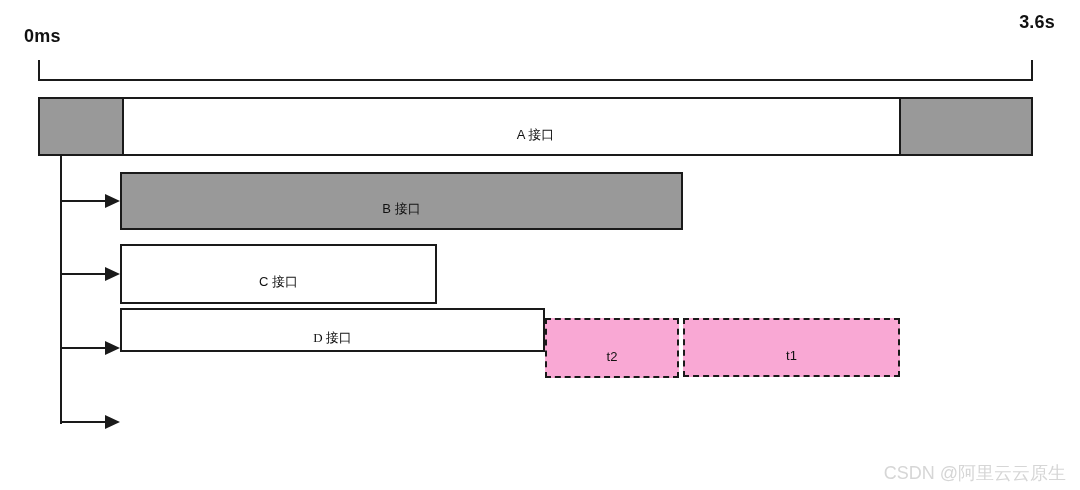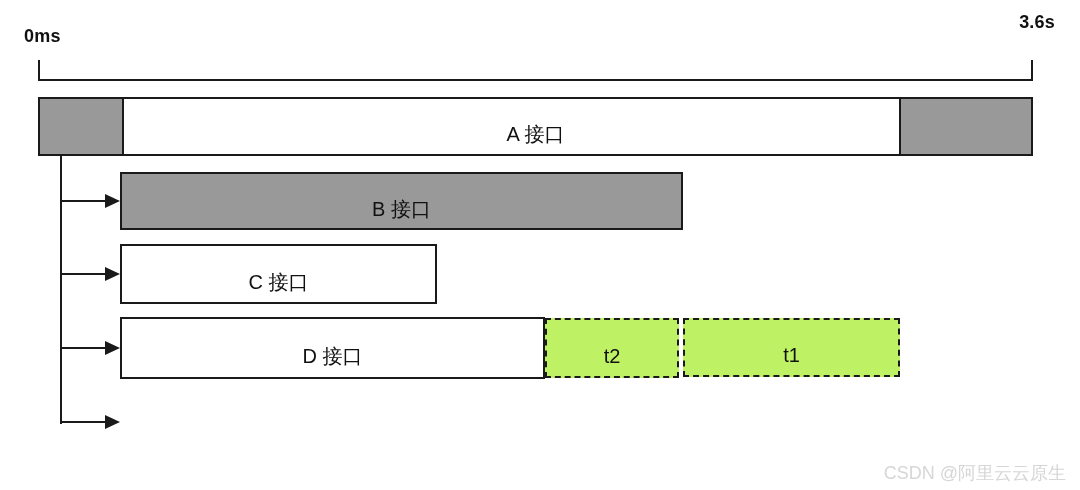--- a/index.html
+++ b/index.html
@@ -39,38 +39,38 @@
     box-sizing:border-box;
     border:2px solid var(--line);
     background:#ffffff;
     display:flex;
     align-items:center;
     justify-content:center;
   }
   .bar-label{
     position:relative;
     z-index:2;
-    font-size:20px;
+    font-size:13px;
     font-weight:500;
     white-space:nowrap;
     margin-top:16px;
   }
   .bar-a{left:38px;top:97px;width:995px;height:59px;}
   .seg{position:absolute;top:0;bottom:0;background:var(--bar-gray);z-index:1;}
   .seg-left{left:0;width:82px;border-right:2px solid var(--line);}
   .seg-right{right:0;width:130px;border-left:2px solid var(--line);}
   .bar-b{left:120px;top:172px;width:563px;height:58px;background:var(--bar-gray);}
   .bar-c{left:120px;top:244px;width:317px;height:60px;}
-  .bar-d{left:120px;top:317px;width:425px;height:62px;}
+  .bar-d{left:120px;top:308px;width:425px;height:44px;font-family:Liberation Serif, serif;}
   .bar-e{left:120px;top:393px;width:383px;height:59px;}
   .dashed-box{
     position:absolute;
     box-sizing:border-box;
     border:2px dashed var(--line);
-    background:#bef264;
+    background:#f9a8d4;
     display:flex;align-items:center;justify-content:center;
   }
   .box-t2{left:545px;top:318px;width:134px;height:60px;}
   .box-t1{left:683px;top:318px;width:217px;height:59px;text-align:right;}
   .trunk{
     position:absolute;
     left:60px;top:156px;
     width:2px;height:268px;
     background:var(--line);
   }

